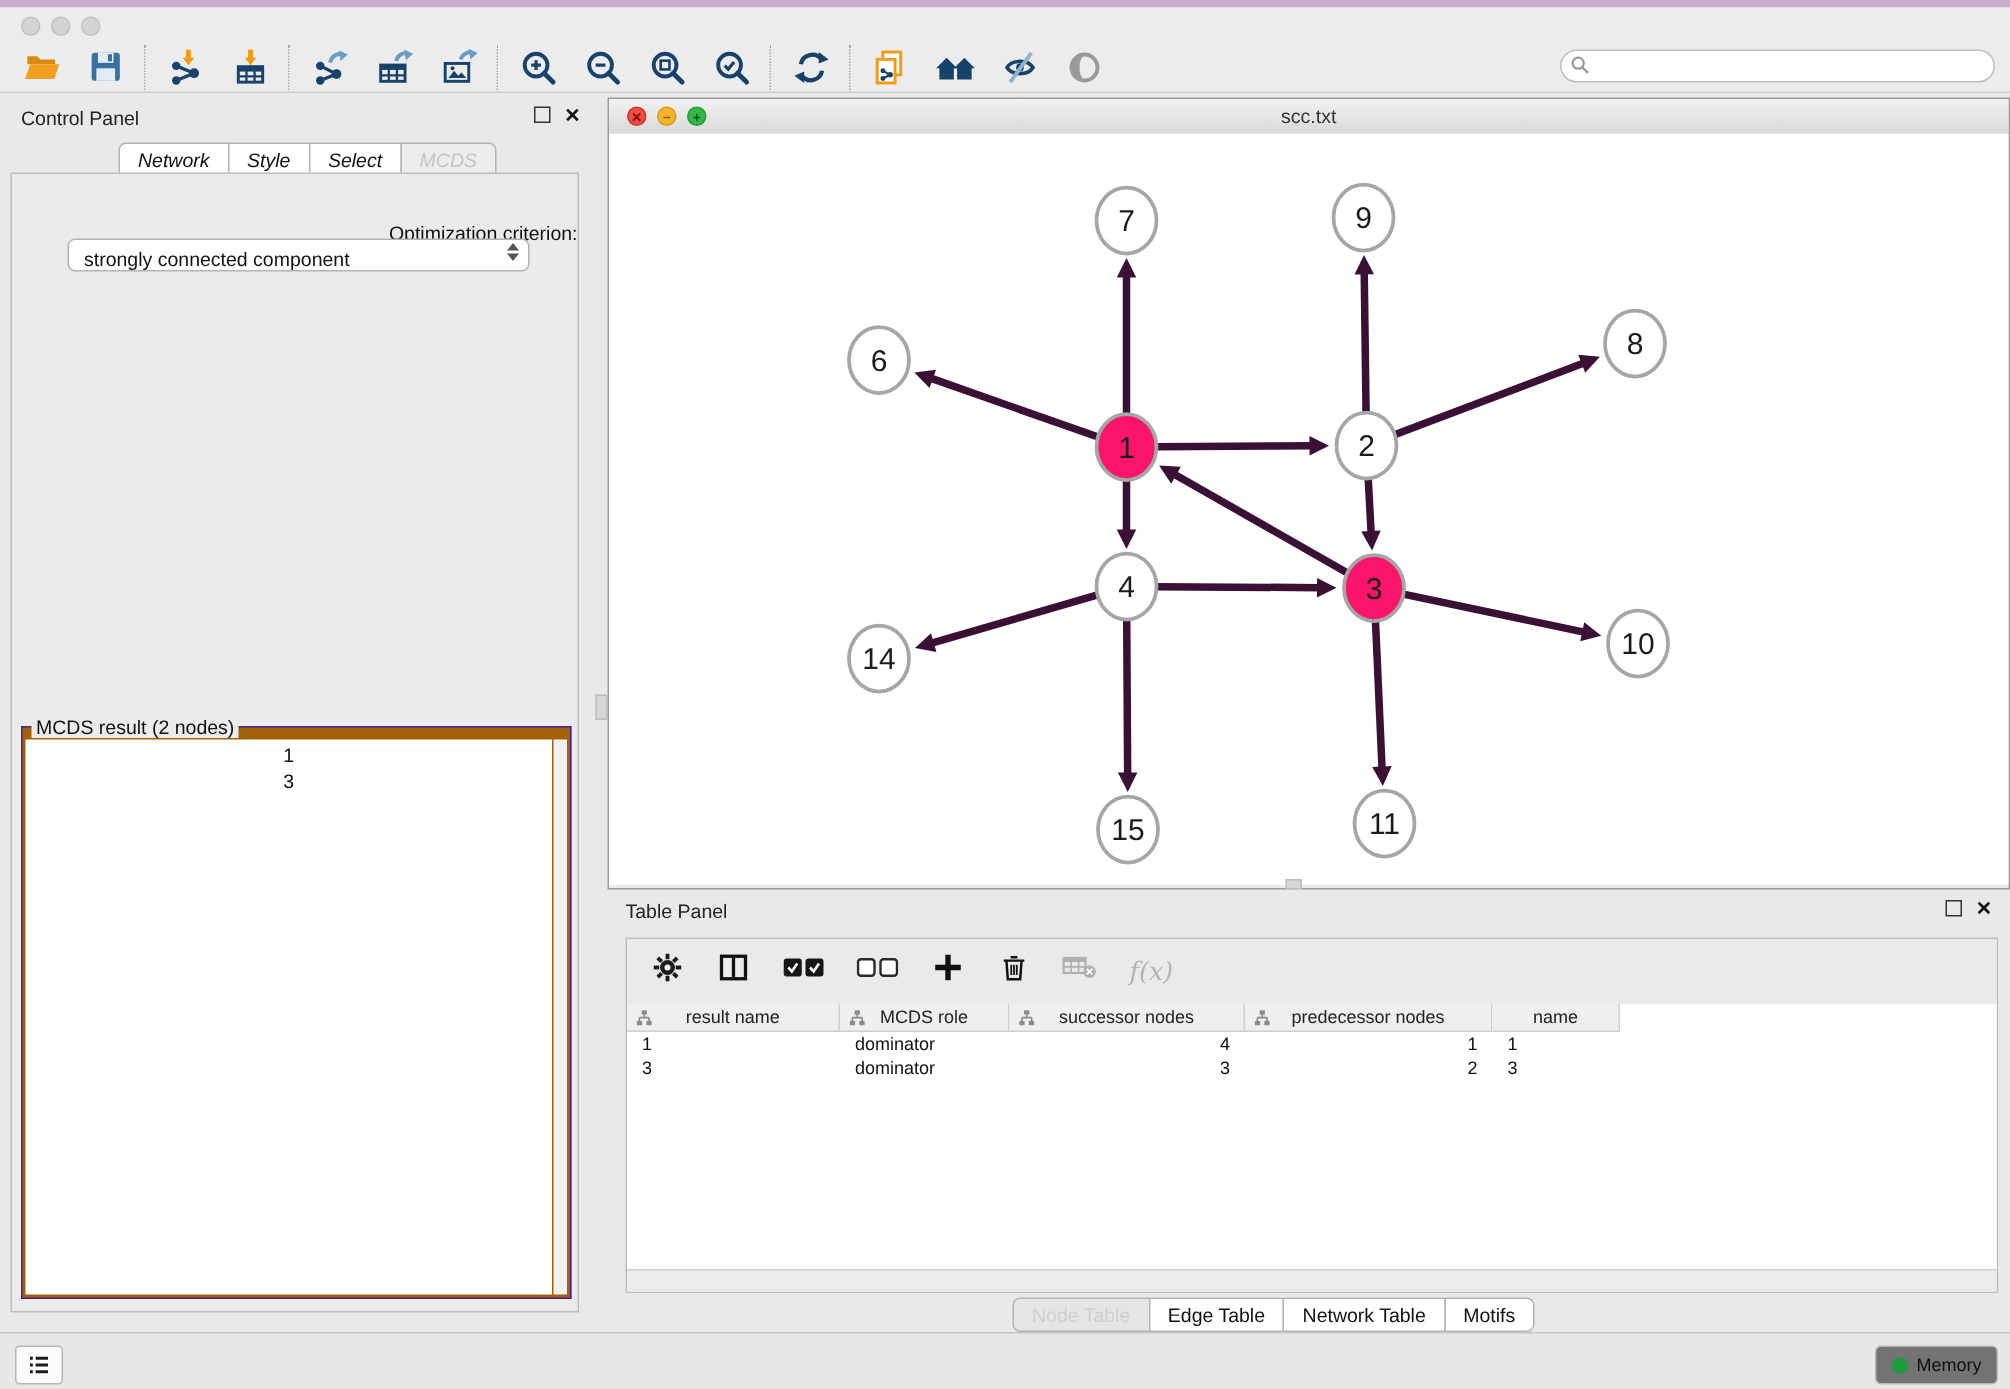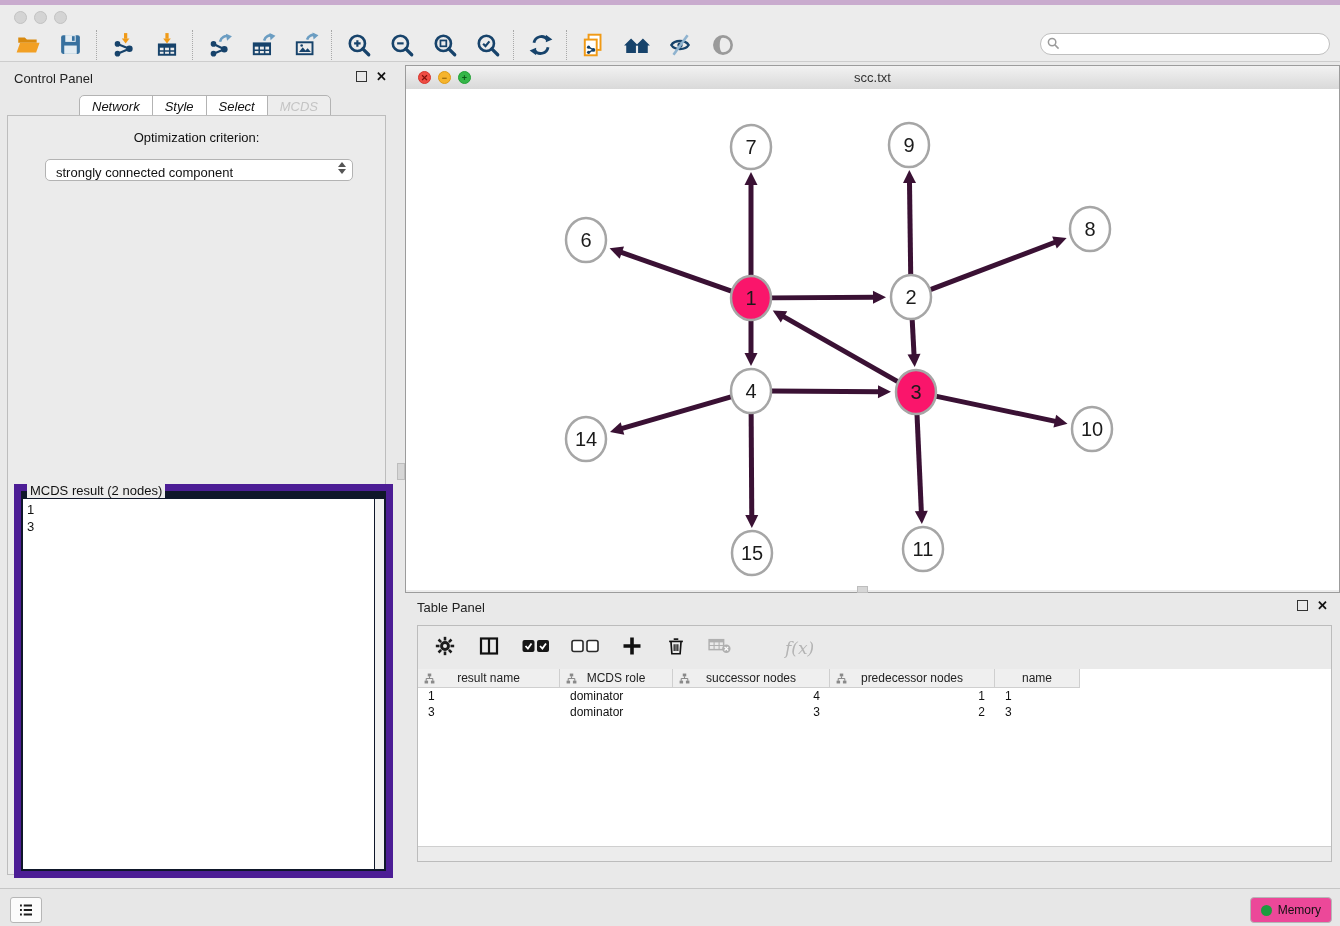--- a/index.html
+++ b/index.html
@@ -35,35 +35,35 @@
   .float-box{width:9px;height:9px;border:1.5px solid #333;display:inline-block;}
   .close-x{font-size:13px;font-weight:bold;color:#111;line-height:11px;}
   #cp-tabs{position:absolute;left:79px;top:32px;display:flex;font-style:italic;}
   .tab{height:20px;padding:0 12px;font-size:13px;display:flex;align-items:center;
        background:#fff;border:1px solid #b3b3b3;margin-left:-1px;color:#111;}
   .tab:first-child{border-radius:5px 0 0 0;margin-left:0;}
   .tab:last-child{border-radius:0 5px 0 0;}
   .tab.sel{background:#ededed;color:#c4c4c4;}
   #cp-body{position:absolute;left:7px;top:52px;width:379px;height:760px;
            background:#ebebeb;border:1px solid #bdbdbd;box-sizing:border-box;}
-  #opt-label{position:absolute;left:0;right:0;top:14px;text-align:center;font-size:13px;color:#111;}
+  #opt-label{position:absolute;left:0;right:0;top:32px;text-align:right;font-size:13px;color:#111;}
   #criterion{position:absolute;left:37px;top:43px;width:308px;height:22px;background:#fff;
              border:1px solid #b3b3b3;border-radius:5px;font-size:13px;color:#111;
              display:flex;align-items:flex-end;padding-left:10px;box-sizing:border-box;}
   #criterion .steppers{position:absolute;right:6px;top:2px;display:flex;flex-direction:column;gap:2px;}
   .tri-up{width:0;height:0;border-left:4px solid transparent;border-right:4px solid transparent;
           border-bottom:5px solid #555;}
   .tri-dn{width:0;height:0;border-left:4px solid transparent;border-right:4px solid transparent;
           border-top:5px solid #555;}
   #cp-buttons{position:absolute;left:0;right:0;top:76px;display:flex;justify-content:center;gap:15px;}
   .mac-btn{height:22px;background:#fff;border:1px solid #b0b0b0;border-radius:5px;
            font-size:13px;color:#111;padding:0 16px;display:flex;align-items:center;
            font-family:"Liberation Sans",sans-serif;}
   #mcds-fieldset{position:absolute;left:6px;top:368px;width:365px;height:380px;
-                 border:7px solid #4c1d95;background:#0f172a;}
+                 border:1px solid #4c1d95;background:#a16207;text-align:center;}
   #mcds-legend{position:absolute;left:6px;top:-8px;background:#ebebeb;padding:0 3px;
                font-size:13px;color:#111;}
   #mcds-text{position:absolute;left:2px;top:8px;right:12px;bottom:2px;background:#fff;
              font-size:13px;color:#111;white-space:pre;padding:2px 4px;line-height:17px;}
   #mcds-scroll{position:absolute;right:2px;top:8px;width:9px;bottom:2px;background:#f0f0f0;}
 
   .grip{background:#d6d6d6;border:1px solid #bdbdbd;box-sizing:border-box;}
 
   
   #net-window{left:405px;top:65px;width:935px;height:528px;border:1px solid #9c9c9c;
@@ -91,28 +91,28 @@
   .hcell svg{position:absolute;left:6px;top:4px;}
   .trow{display:flex;height:16px;}
   .tcell{font-size:12px;color:#111;box-sizing:border-box;padding:0 10px;line-height:16px;}
   #tp-hscroll{position:absolute;left:0;bottom:0;right:0;height:14px;background:#ececec;
               border-top:1px solid #cfcfcf;}
   #tp-tabs{position:absolute;left:270px;top:270px;display:flex;}
   #tp-tabs .tab{height:21px;}
   #tp-tabs .tab:first-child{border-radius:5px 0 0 5px;}
   #tp-tabs .tab:last-child{border-radius:0 5px 5px 0;}
   #tp-tabs .tab.sel{background:#e5e5e5;color:#cfcfcf;}
-  .fx{font-family:"DejaVu Serif",serif;font-style:italic;font-size:17px;color:#b4b4b4;margin-left:32px;}
+  .fx{font-family:"DejaVu Serif",serif;font-style:italic;font-size:17px;color:#b4b4b4;}
 
   
   #statusbar{left:0;top:888px;width:1340px;height:38px;background:#e7e7e7;
              border-top:1px solid #c6c6c6;box-sizing:border-box;}
   #list-btn{position:absolute;left:10px;top:8px;width:30px;height:24px;background:#fbfbfb;
             border:1px solid #b6b6b6;border-radius:3px;display:flex;align-items:center;justify-content:center;}
-  #memory-btn{position:absolute;right:8px;top:8px;height:24px;background:#ec4899;
+  #memory-btn{position:absolute;right:8px;top:8px;height:24px;background:#737373;
               border:1px solid #b6b6b6;border-radius:4px;display:flex;align-items:center;
               gap:6px;padding:0 10px;font-size:12px;color:#111;}
   #memory-dot{width:11px;height:11px;border-radius:50%;background:#1d9b3e;}
 </style>
 </head>
 <body>
 
 <div id="purple-strip" class="abs"></div>
 <div id="titlebar" class="abs">
   <span class="tl-dot" style="left:14px"></span>
@@ -479,20 +479,26 @@
             <div class="tcell" style="width: 142px; text-align: left;">3</div>
             <div class="tcell" style="width: 113px; text-align: left;">dominator</div>
             <div class="tcell" style="width: 157px; text-align: right;">3</div>
             <div class="tcell" style="width: 165px; text-align: right;">2</div>
             <div class="tcell" style="width: 85px; text-align: left;">3</div>
           </div>
         </div>
     </div>
     <div id="tp-hscroll"></div>
   </div>
+  <div id="tp-tabs">
+    <div class="tab sel">Node Table</div>
+    <div class="tab">Edge Table</div>
+    <div class="tab">Network Table</div>
+    <div class="tab">Motifs</div>
+  </div>
 </div>
 
 <div id="statusbar" class="abs">
   <div id="list-btn">
     <svg width="18" height="18" viewBox="0 0 24 24">
       <path d="M4 6h2.5M9 6h11M4 12h2.5M9 12h11M4 18h2.5M9 18h11" stroke="#1c1c1c" stroke-width="2.6"></path>
     </svg>
   </div>
   <div id="memory-btn">
     <span id="memory-dot"></span>

